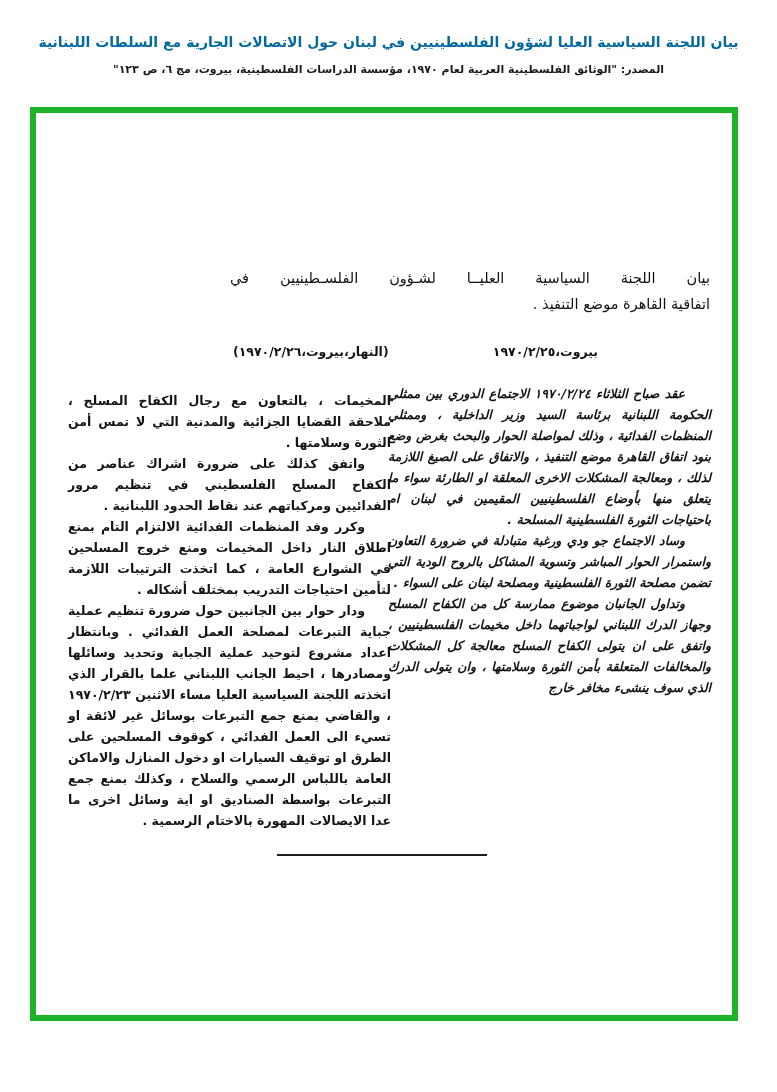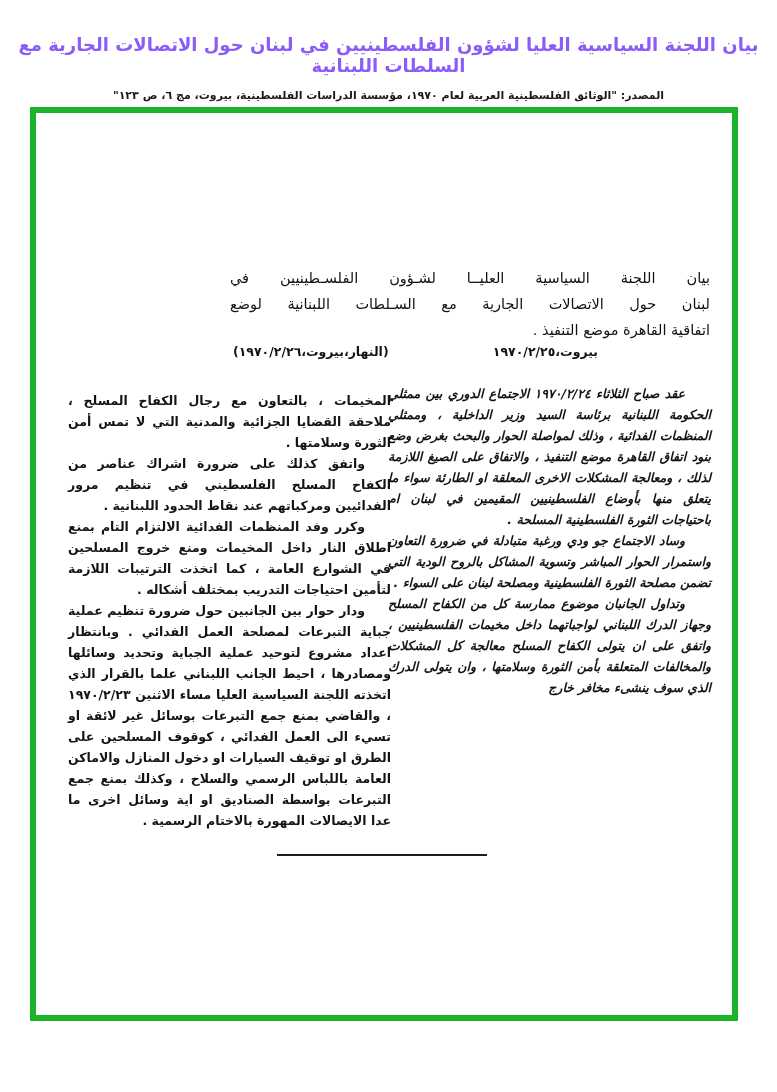--- a/index.html
+++ b/index.html
@@ -11,22 +11,22 @@
     color: #161616;
     overflow: hidden;
   }
 
   
   .page-header {
     position: absolute; top: 34px; left: 0; width: 777px;
     text-align: center; direction: rtl;
   }
   .page-header .h-title {
-    font-size: 18px; font-weight: 700; letter-spacing: 0;
-    color: #8b5cf6;
+    font-size: 14px; font-weight: 700; letter-spacing: 0;
+    color: #0369a1;
   }
   .page-header .h-source {
     margin-top: 13px;
     font-size: 11px; font-weight: 700; color: #1a1a1a;
   }
 
   
   .doc-frame {
     position: absolute; left: 30px; top: 107px;
     width: 708px; height: 914px;
@@ -74,21 +74,20 @@
 
 <div class="page-header">
   <div class="h-title">بيان اللجنة السياسية العليا لشؤون الفلسطينيين في لبنان حول الاتصالات الجارية مع السلطات اللبنانية</div>
   <div class="h-source">المصدر: "الوثائق الفلسطينية العربية لعام ١٩٧٠، مؤسسة الدراسات الفلسطينية، بيروت، مج ٦، ص ١٢٣"</div>
 </div>
 
 <div class="doc-frame" style="border-color: rgb(28, 179, 43);"></div>
 
 <div class="doc-title">
   <div class="t-line stretch">بيان اللجنة السياسية العليــا لشـؤون الفلسـطينيين في</div>
-  <div class="t-line stretch">لبنان حول الاتصالات الجارية مع السـلطات اللبنانية لوضع</div>
   <div class="t-line">اتفاقية القاهرة موضع التنفيذ .</div>
 </div>
 
 <div class="dateline">
   <span>بيروت،١٩٧٠/٢/٢٥</span>
   <span>(النهار،بيروت،١٩٧٠/٢/٢٦)</span>
 </div>
 
 <div class="col col-right">
   <p>عقد صباح الثلاثاء ١٩٧٠/٢/٢٤ الاجتماع الدوري بين ممثلي الحكومة اللبنانية برئاسة السيد وزير الداخلية ، وممثلي المنظمات الفدائية ، وذلك لمواصلة الحوار والبحث بغرض وضع بنود اتفاق القاهرة موضع التنفيذ ، والاتفاق على الصيغ اللازمة لذلك ، ومعالجة المشكلات الاخرى المعلقة او الطارئة سواء ما يتعلق منها بأوضاع الفلسطينيين المقيمين في لبنان ام باحتياجات الثورة الفلسطينية المسلحة .</p>

